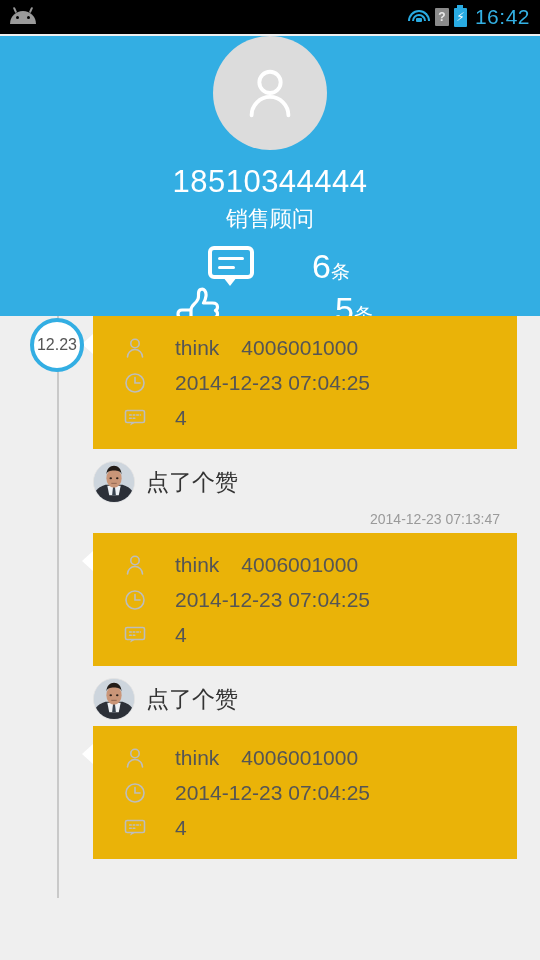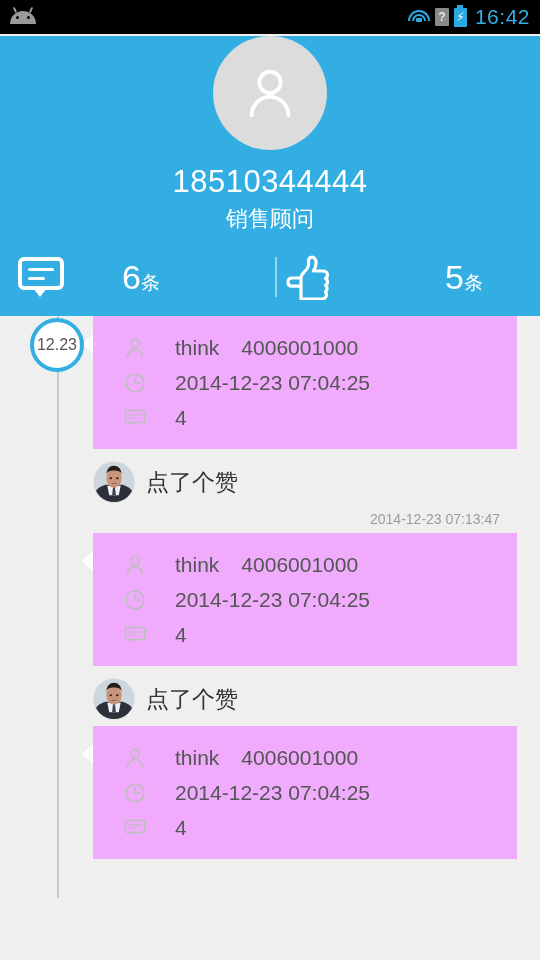--- a/index.html
+++ b/index.html
@@ -55,21 +55,21 @@
   .page-title{ width:100%; text-align:center; color:#fff; font-size:28px; font-weight:400; }
 
   .avatar-wrap{ display:flex; justify-content:center; margin-top:2px; }
   .avatar{ width:114px; height:114px; border-radius:50%; background:#dcdcdc;
            display:flex; align-items:center; justify-content:center; }
   .avatar svg{ width:62px; height:62px; }
 
   .phone{ text-align:center; color:#fff; font-size:31px; margin-top:14px; letter-spacing:0.5px; }
   .role{ text-align:center; color:#fff; font-size:22px; margin-top:4px;font-family:Liberation Serif, serif; }
 
-  .stats{ display:flex; align-items:center; margin-top:12px; height:62px; }
+  .stats{ display:flex; align-items:center; margin-top:12px; height:62px;flex-direction:column; }
   .stat{ flex:1; display:flex; align-items:center; }
   .stat.left{ padding-left:18px; gap:58px; }
   .stat.right{ padding-left:6px; gap:110px; }
   .cnt{ color:#fff; font-size:34px; line-height:1; }
   .cnt i{ font-style:normal; font-size:19px; }
   .vdiv{ width:2px; height:40px; background:rgba(255,255,255,.5); }
   .chat-ico{ width:46px; height:40px; position:relative; flex:none; }
   .chat-box{ position:absolute; inset:0 0 7px 0; border:4px solid #fff; border-radius:6px; }
   .chat-l{ position:absolute; left:10px; height:3px; background:#fff; border-radius:2px; }
   .chat-l.a{ top:11px; width:26px; } .chat-l.b{ top:20px; width:17px; }
@@ -78,21 +78,21 @@
   .thumb-ico{ width:52px; height:46px; flex:none; }
 
   
   .timeline{ position:relative; height:582px; overflow:hidden; background:#efefef; }
   .tl-line{ position:absolute; left:57px; top:0; bottom:0; width:2px; background:#c9c9c9; }
   .date-badge{ position:absolute; left:30px; top:2px; width:54px; height:54px; border-radius:50%;
                background:#fff; border:4px solid #33aee3; display:flex; align-items:center;
                justify-content:center; color:#555; font-size:16px; z-index:5; }
 
   .entry{ position:relative; }
-  .card{ position:relative; margin-left:93px; margin-right:23px; background:#f0abfc; padding:14px 0 14px 0; }
+  .card{ position:relative; margin-left:93px; margin-right:23px; background:#eab308; padding:14px 0 14px 0; }
   .card:before{ content:""; position:absolute; left:-11px; top:18px; width:0; height:0;
                 border-top:10px solid transparent; border-bottom:10px solid transparent;
                 border-right:11px solid #fff; }
   .crow{ display:flex; align-items:center; height:35px; padding-left:30px; }
   .crow .ico{ width:30px; height:26px; flex:none; display:flex; align-items:center; }
   .crow .ico svg{ width:24px; height:24px; }
   .crow .txt{ color:#555; font-size:21px; margin-left:22px; white-space:nowrap; }
   .crow .txt .nm{ margin-right:22px; }
 
   .like{ position:relative; margin-left:93px; margin-right:23px; padding:12px 0 6px 0; }

